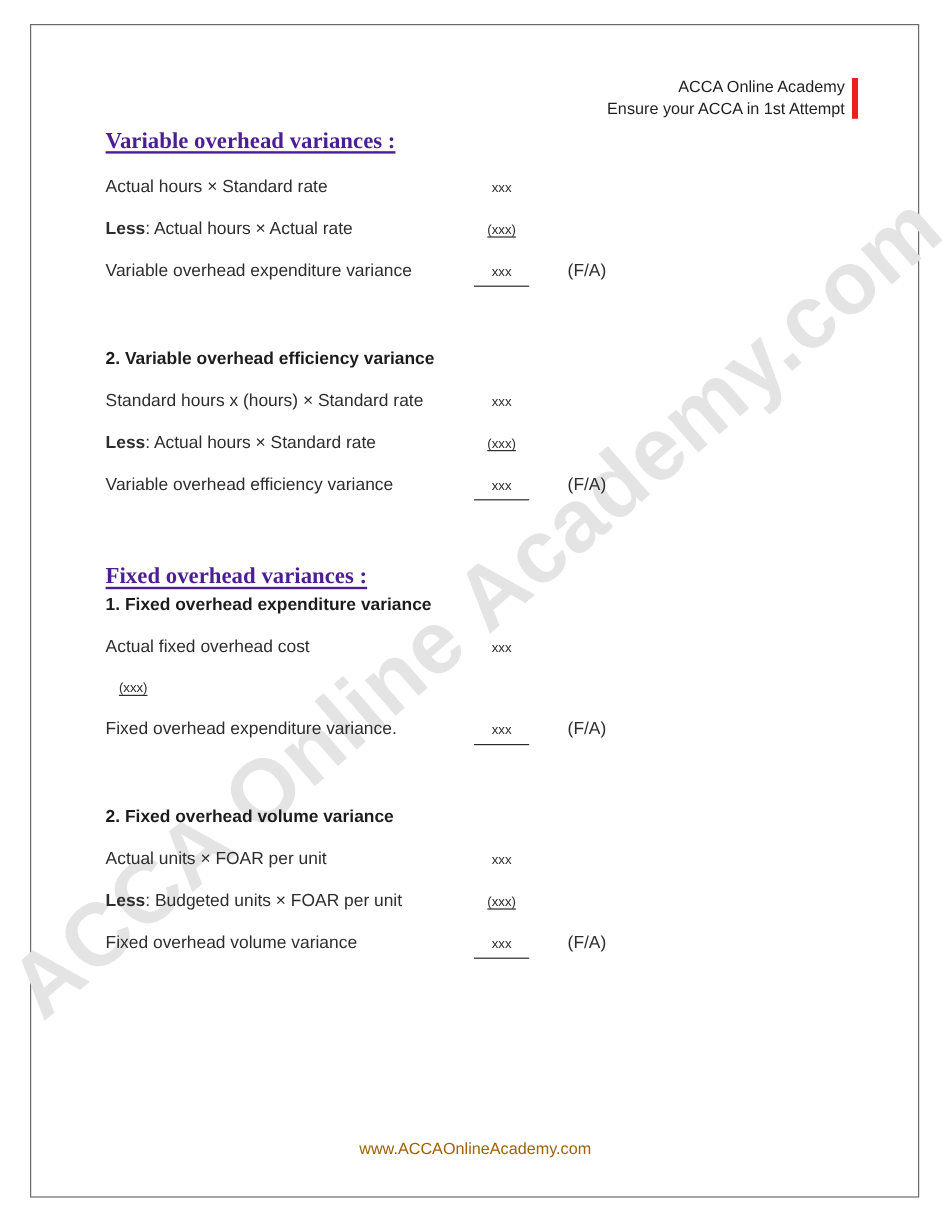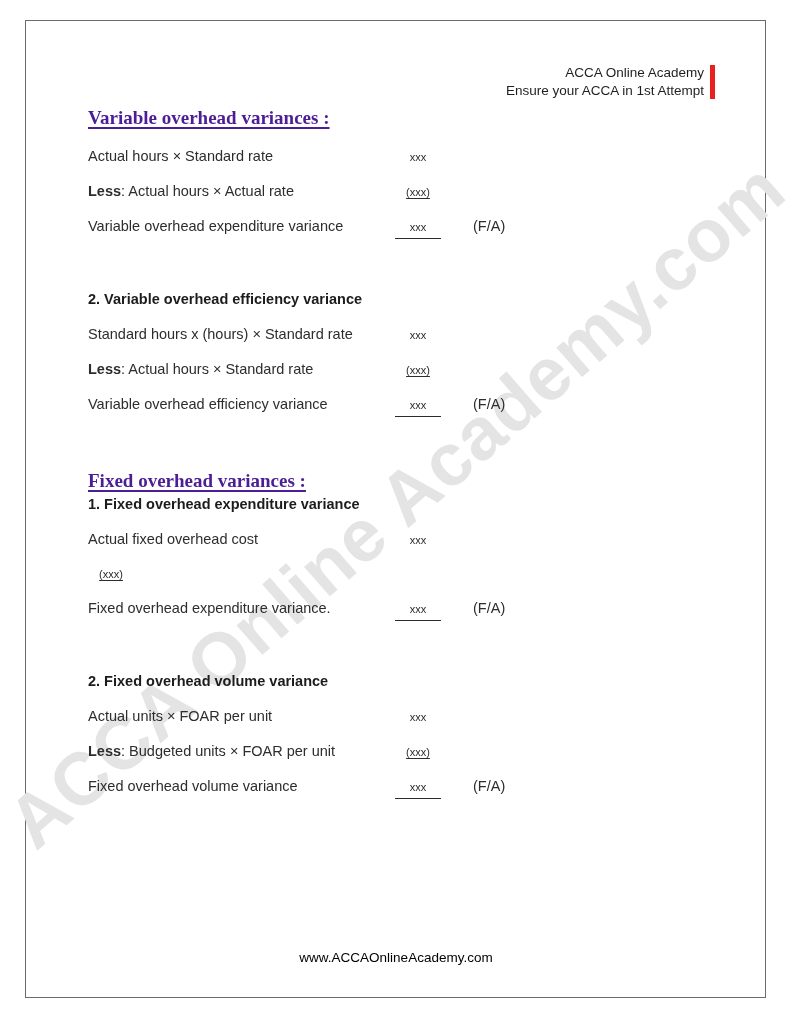--- a/index.html
+++ b/index.html
@@ -100,21 +100,21 @@
     margin-left: 32px;
     font-size: 14.5px;
   }
   
   .footer {
     position: absolute;
     left: 0; right: 0;
     top: 950px;
     text-align: center;
     font-size: 13.5px;
-    color: #000000;
+    color: #a16207;
     z-index: 1;
   }
 </style>
 </head>
 <body>
 
 <div class="page-border"></div>
 
 <div class="watermark">ACCA Online Academy.com</div>
 

